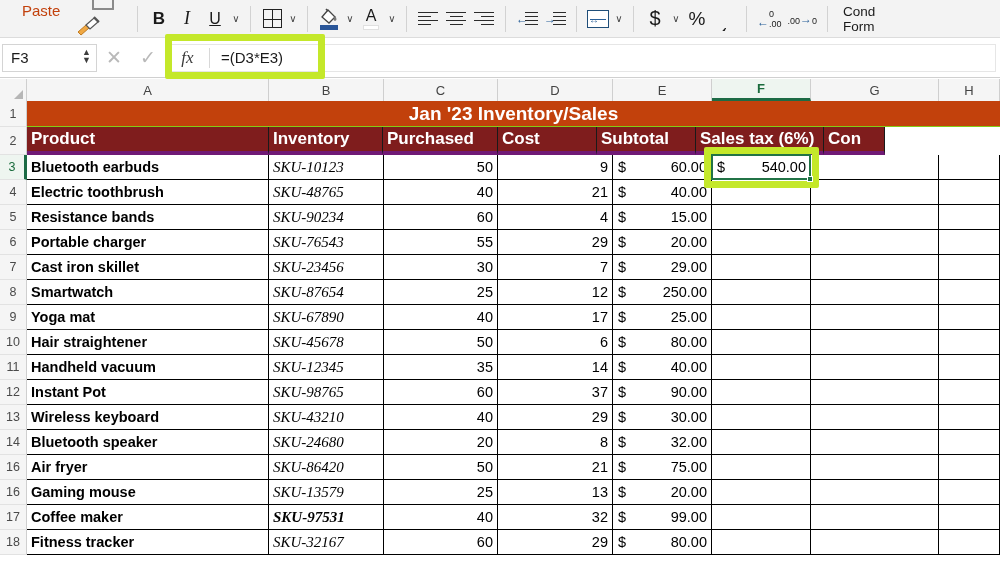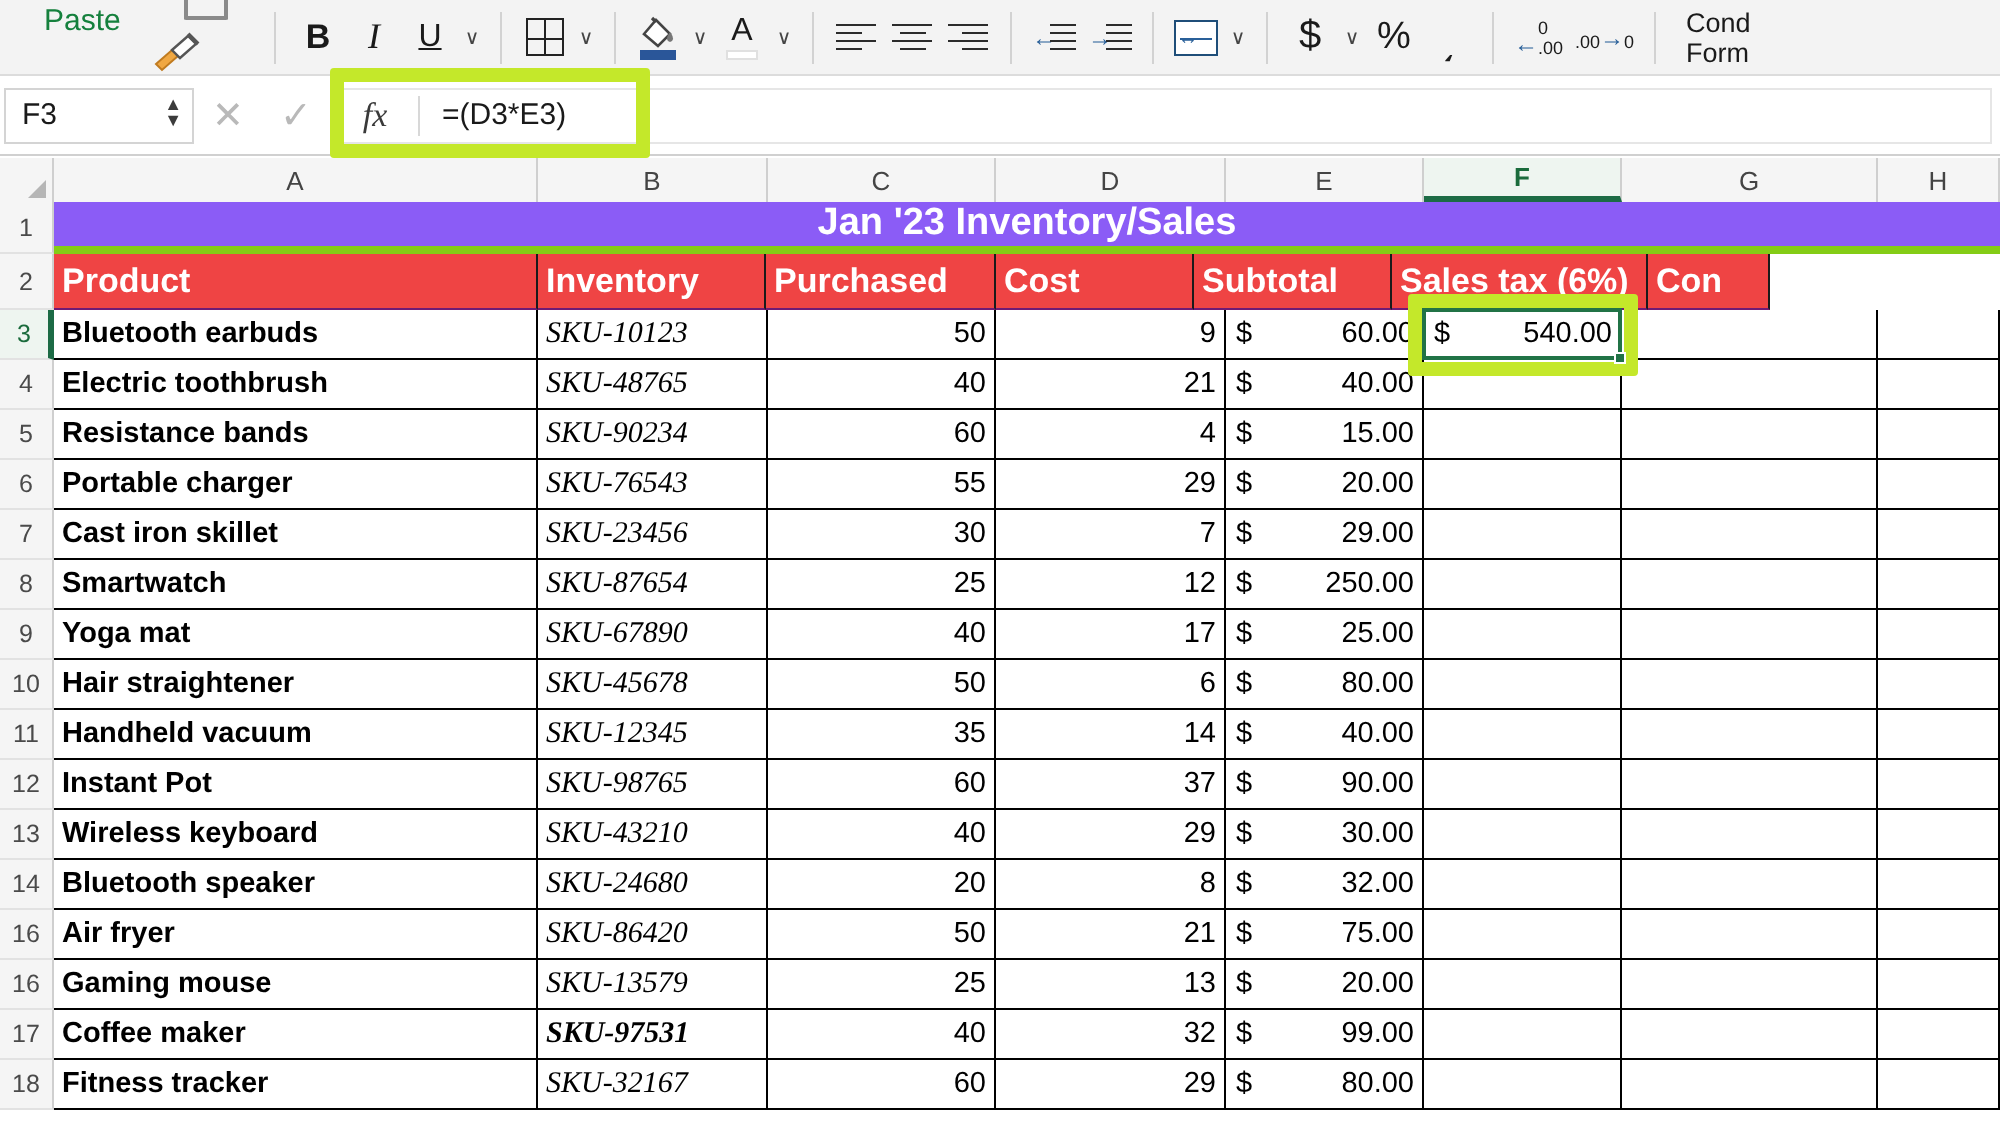--- a/index.html
+++ b/index.html
@@ -21,21 +21,21 @@
   .rib-group { display: flex; align-items: center; height: 38px; }
   .rib-sep {
     width: 1px; height: 26px; background: #d2d2d2; margin: 0 7px;
   }
   .paste-group {
     width: 130px; height: 38px; position: relative;
     display: flex; align-items: center;
   }
   #paste-label {
     position: absolute; left: 22px; top: 2px;
-    font-size: 15px; color: #15803d;
+    font-size: 15px; color: #c2410c;
   }
   #clipboard-icon {
     position: absolute; left: 92px; top: -10px;
     width: 22px; height: 20px;
     border: 2px solid #8a8a8a; border-top: none;
     border-radius: 1px;
   }
   #format-painter-icon {
     position: absolute; left: 74px; top: 14px;
     width: 30px; height: 22px;
@@ -165,28 +165,28 @@
   #cells { position:absolute; left:27px; top:22px; width:973px; }
   .row { display:flex; }
   .cell {
     border-right:1px solid #000; border-bottom:1px solid #000;
     display:flex; align-items:center;
     font-size:14.5px; color:#000; overflow:hidden; white-space:nowrap;
     background:#fff; padding: 0 4px;
   }
   
   .title-row .cell {
-    background:#8b5cf6; border:none; border-bottom:4px solid #84cc16;
+    background:#c2410c; border:none; border-bottom:1px solid #84cc16;
     color:#fff; font-weight:bold; font-size:19px;
     justify-content:center;
   }
   
   .header-row .cell {
-    background:#ef4444; color:#ffffff; font-weight:bold; font-size:17px;
-    border-right:1px solid #1a1a1a; border-bottom:1px solid #701a75;
+    background:#7f1d1d; color:#ffffff; font-weight:bold; font-size:17px;
+    border-right:1px solid #1a1a1a; border-bottom:4px solid #701a75;
   }
   .c-product { font-weight:bold; }
   .c-sku { font-style:italic; font-family:"Liberation Serif", serif; font-size:15px;}
   .c-num { justify-content:flex-end; }
   .c-money { position:relative; justify-content:flex-end; }
   .c-money .dollar { position:absolute; left:5px; }
 
   
   #sel-box {
     position:absolute; border:2px solid #217346; z-index:20; pointer-events:none;

